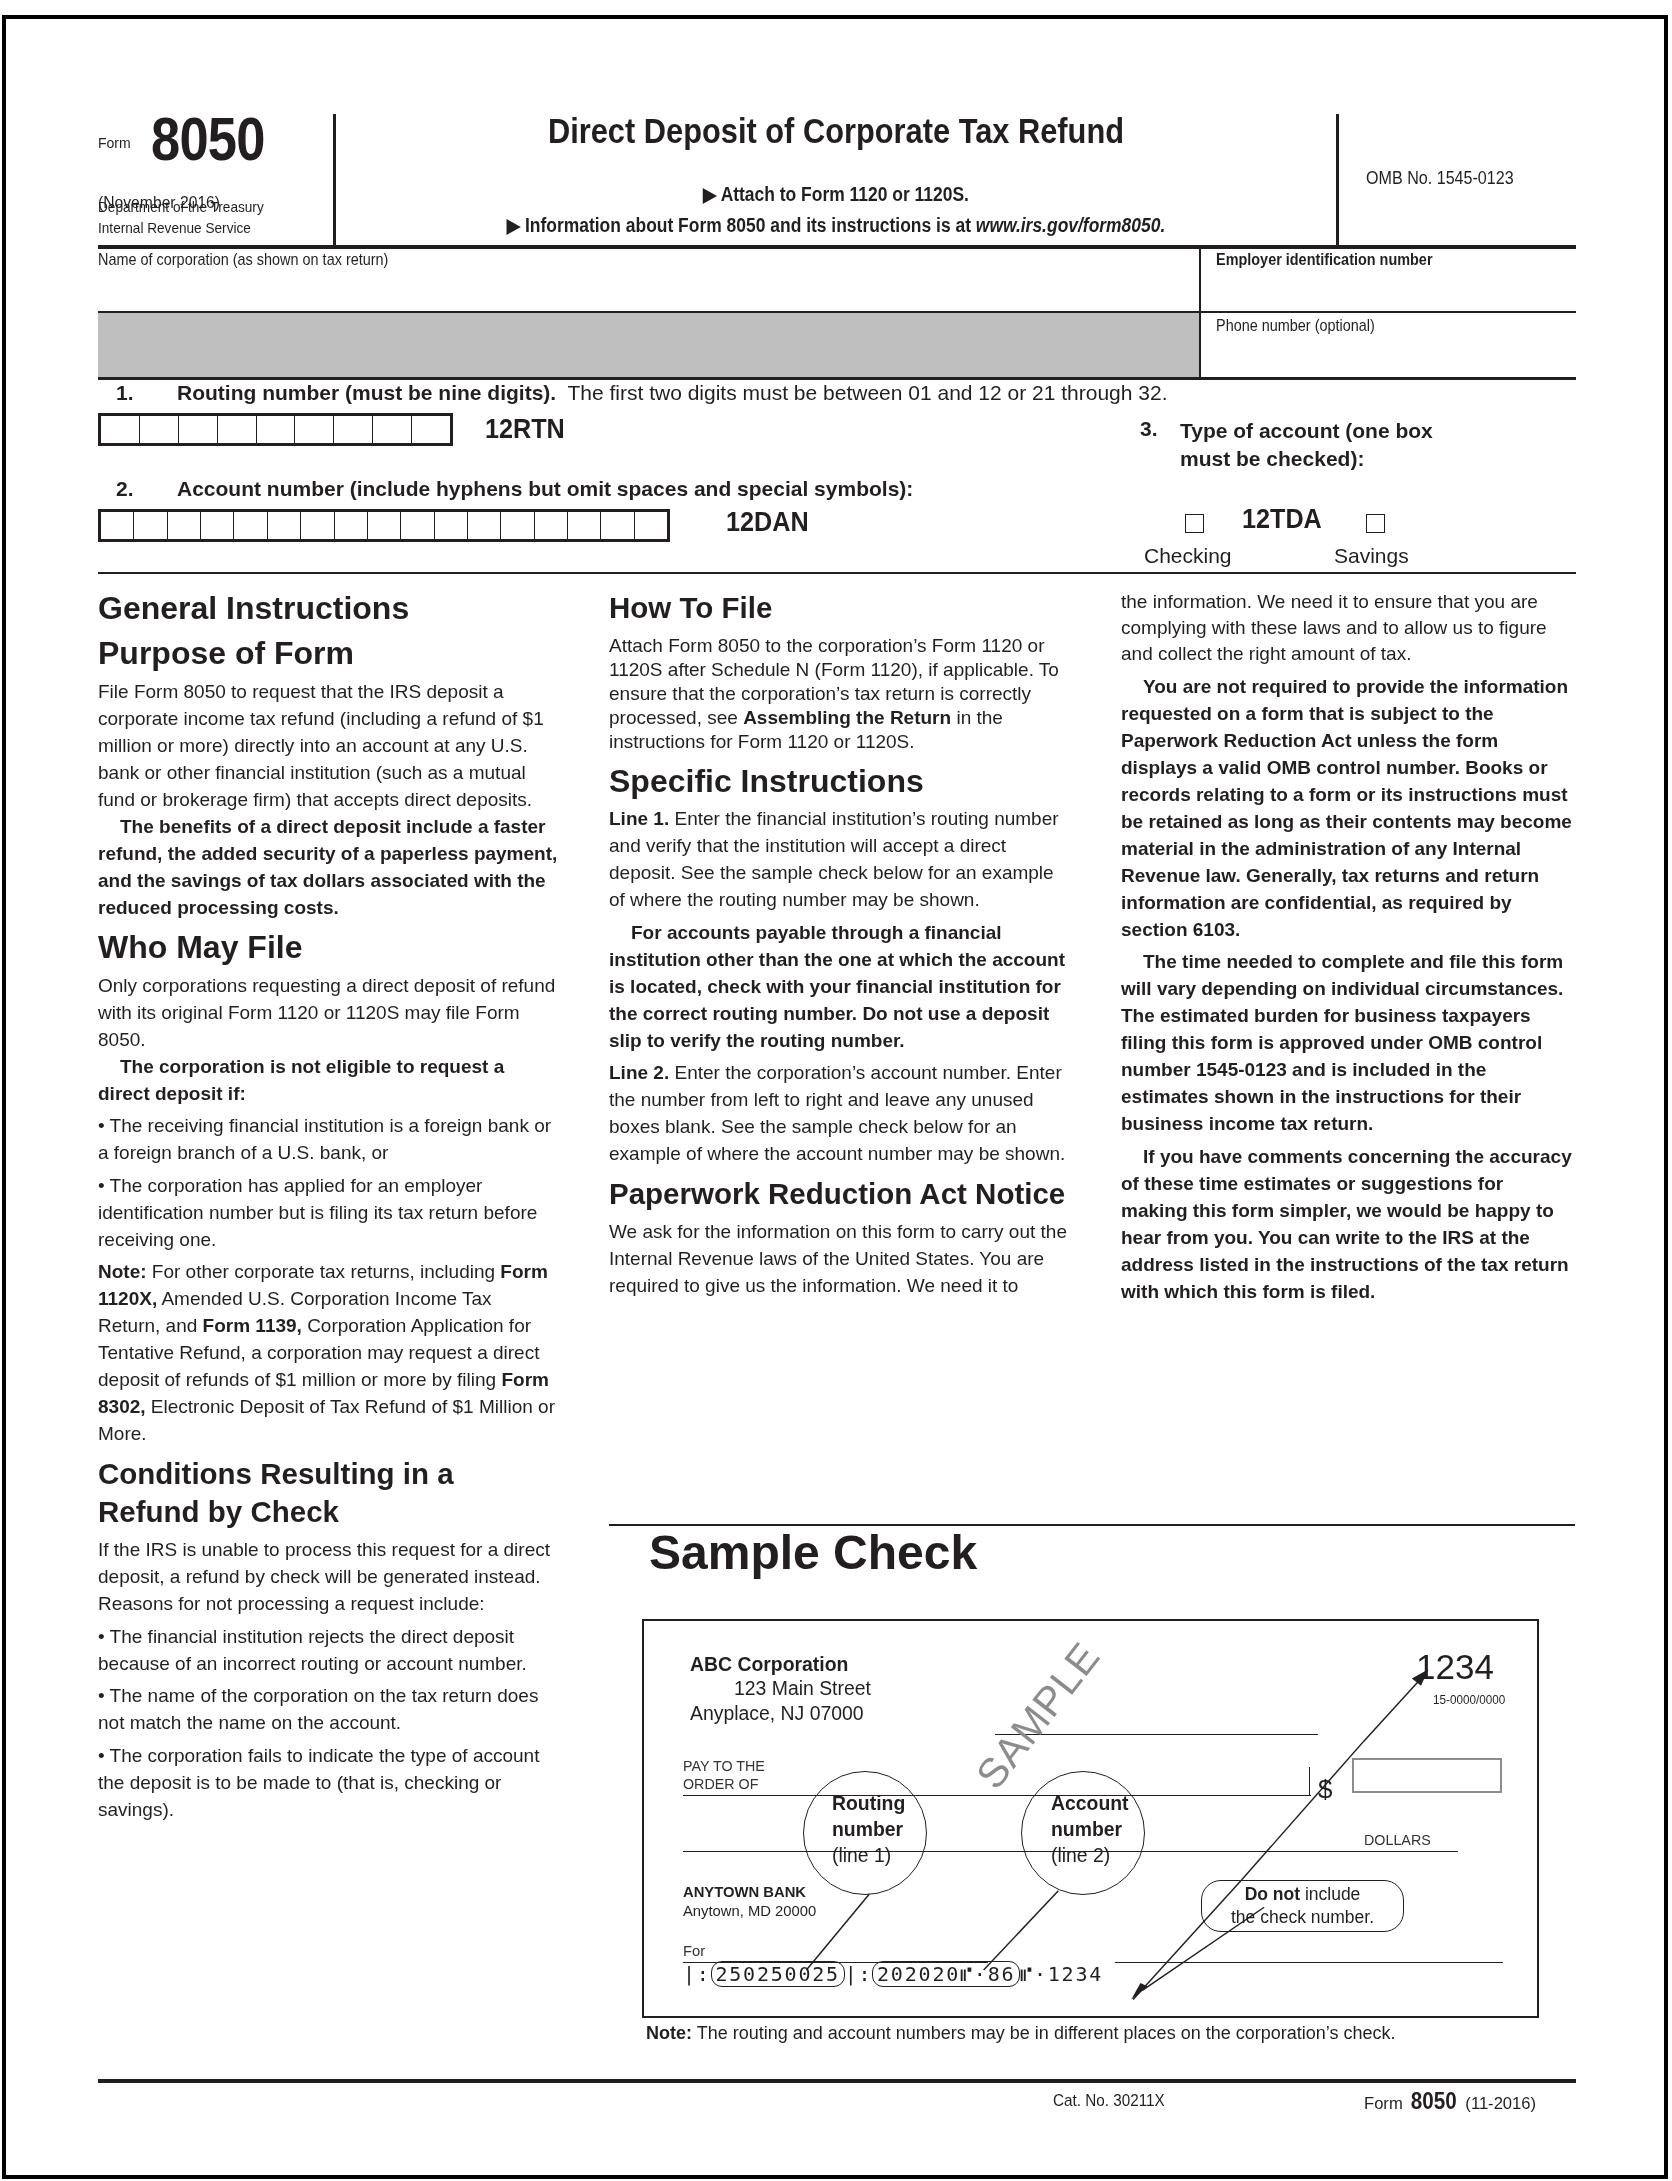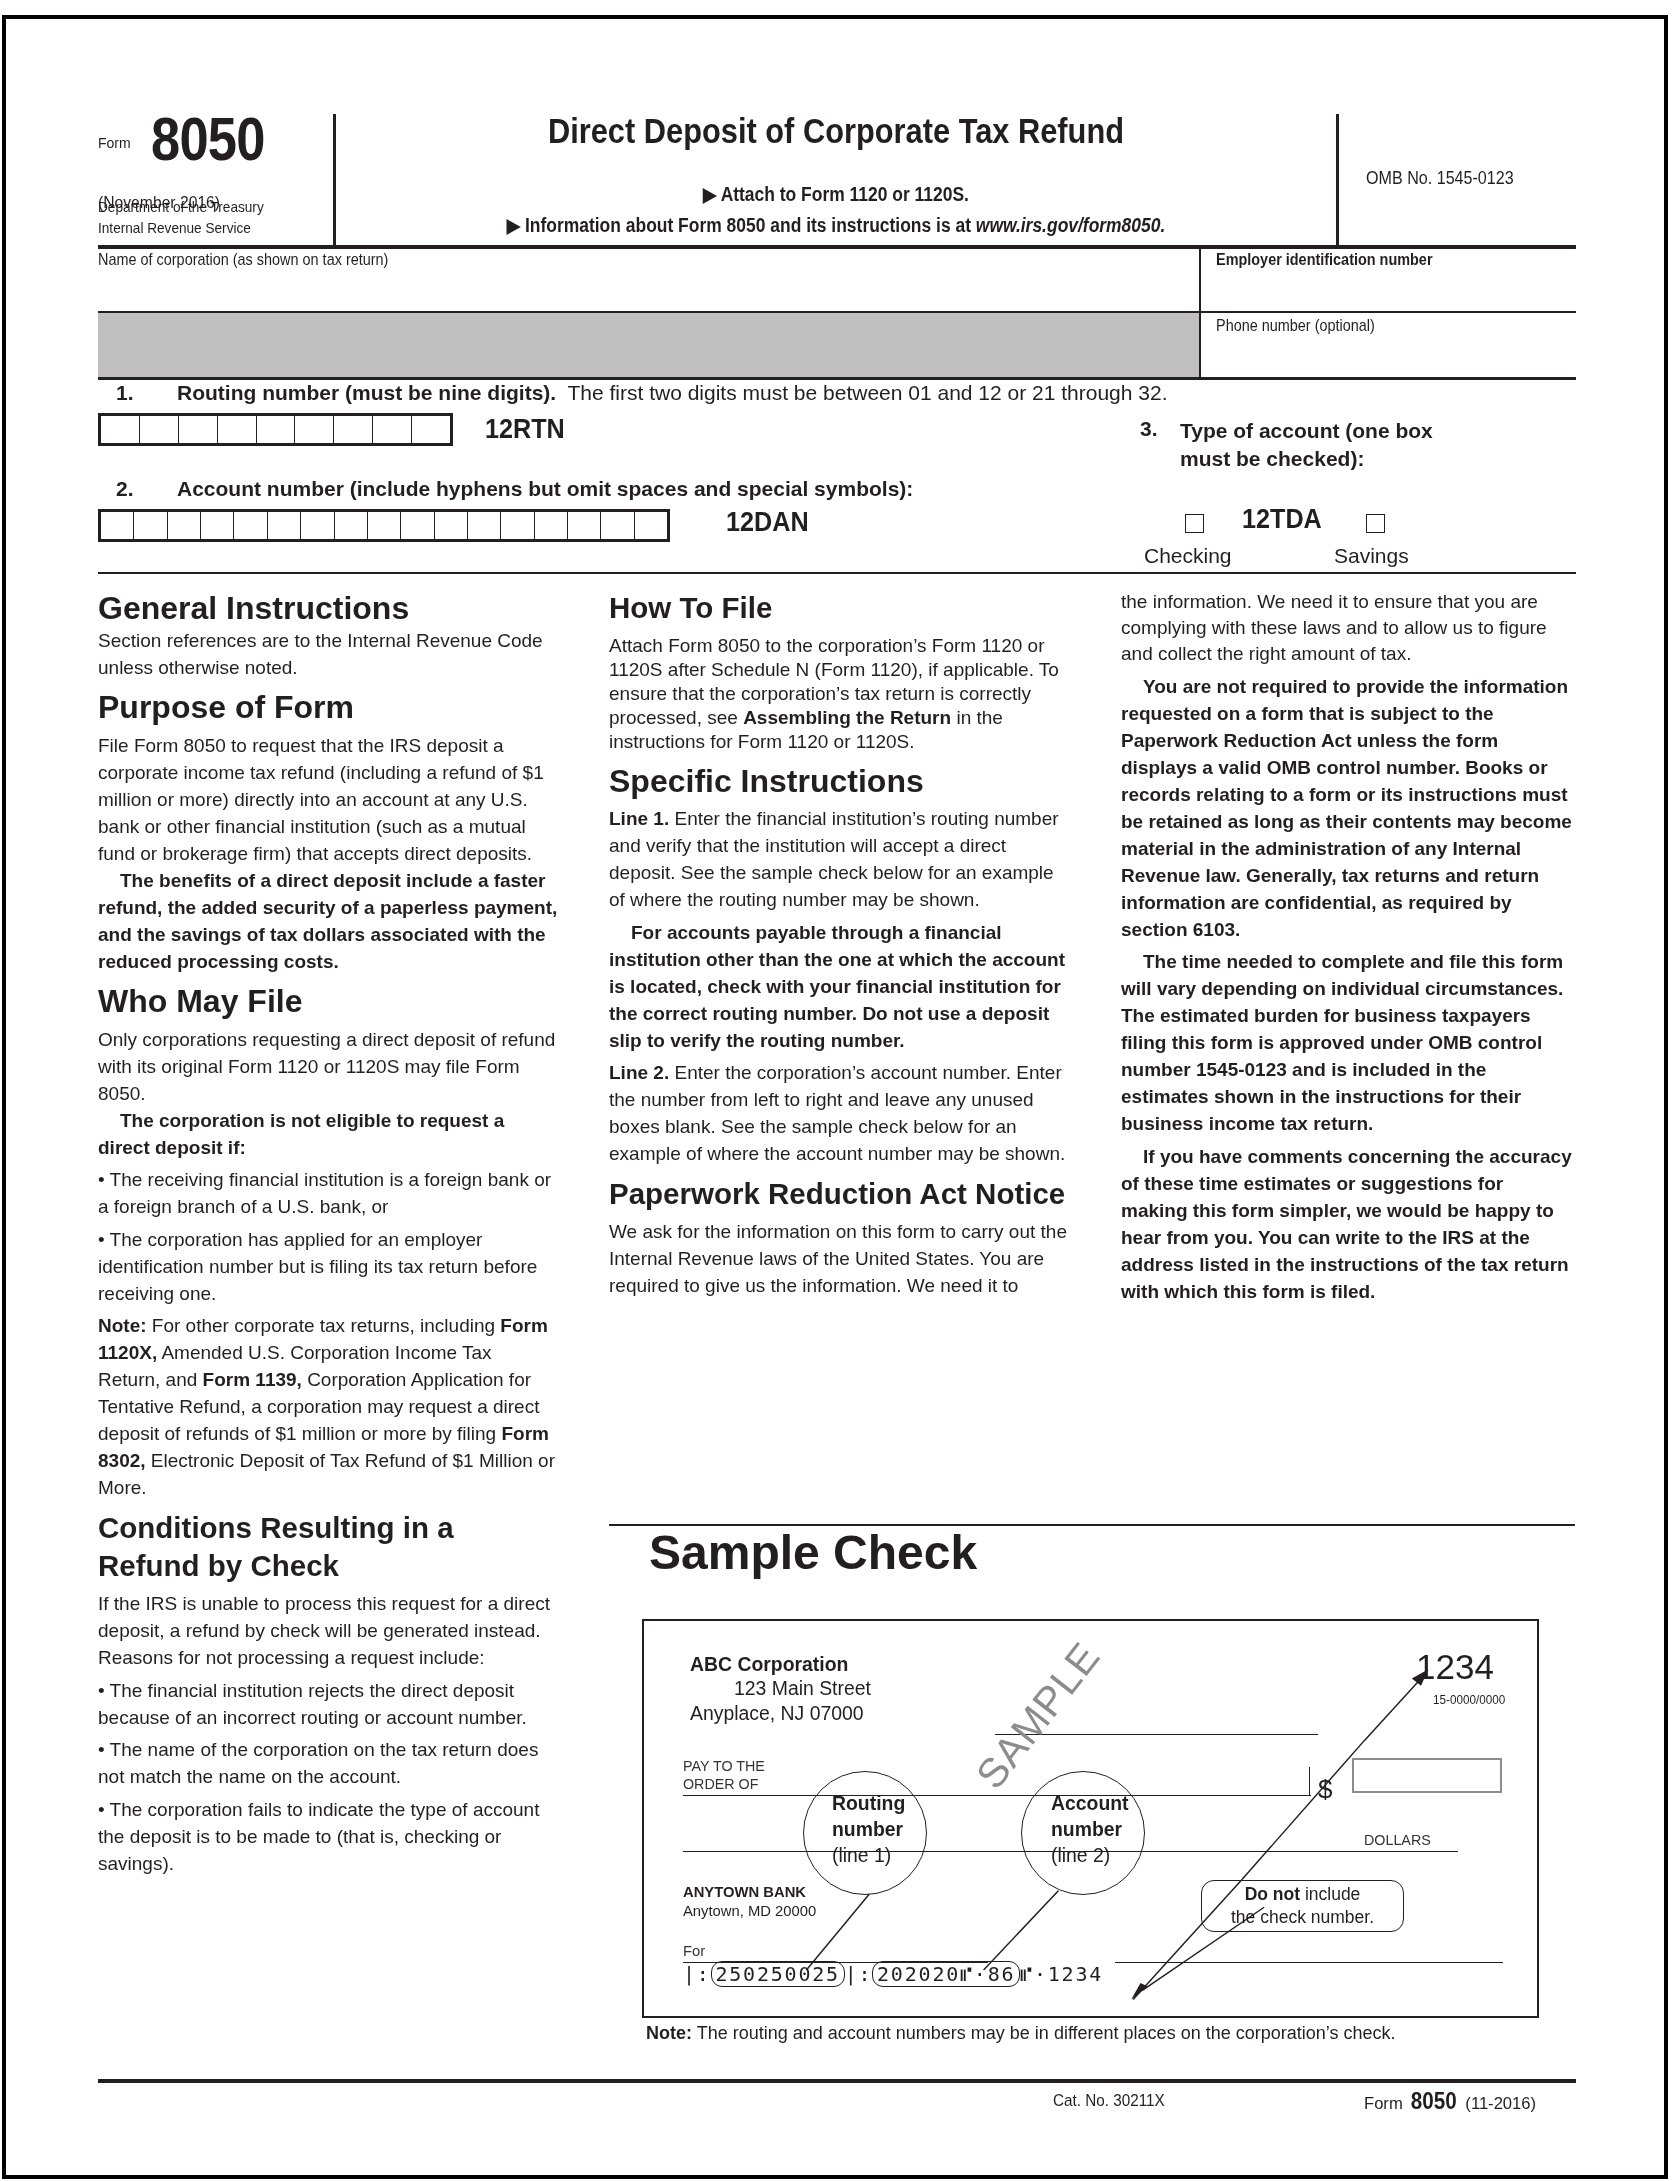--- a/index.html
+++ b/index.html
@@ -80,21 +80,21 @@
   #ck-bank { left:39px; top:263px; font-size:14.8px; font-weight:bold; }
   #ck-bankcity { left:39px; top:282px; font-size:14.8px; }
   #ck-for { left:39px; top:322px; font-size:14.8px; color:#333; }
   .circ { position:absolute; width:124px; height:124px; border:1.8px solid #231f20; border-radius:50%; box-sizing:border-box; }
   #circ-routing { left:159px; top:150px; }
   #circ-account { left:377px; top:150px; }
   .circ-txt { position:absolute; font-size:19.4px; line-height:26px; }
   .circ-txt b { display:block; }
   #circ-routing-txt { left:188px; top:169px; }
   #circ-account-txt { left:407px; top:169px; }
-  #ck-callout { left:557px; top:259px; width:203px; height:52px; border:1.8px solid #231f20; border-radius:13px; box-sizing:border-box; text-align:center; font-size:17.5px; line-height:23px; padding-top:1.8px; background:#fff; }
+  #ck-callout { left:557px; top:259px; width:203px; height:52px; border:1.8px solid #231f20; border-radius:20px; box-sizing:border-box; text-align:center; font-size:17.5px; line-height:23px; padding-top:1.8px; background:#fff; }
   #ck-micr { left:39px; top:340px; font-family:"DejaVu Sans Mono", monospace; font-size:20px; letter-spacing:1.8px; white-space:nowrap; }
   .micr-box { display:inline-block; border:1.8px solid #231f20; border-radius:11px; padding:0 3.7px; }
   #sample-watermark { left:323px; top:148px; font-size:41px; color:#8c8c8c; transform:rotate(-52deg); transform-origin:left top; white-space:nowrap; letter-spacing:0.9px; }
   #check-note { left:646px; top:2023px; font-size:18px; white-space:nowrap; }
 
   
   #cat { left:1053px; top:2091px; font-size:16.6px; transform:scaleX(0.92); transform-origin:left top; white-space:nowrap; }
   #footer-form { left:1364px; top:2087px; font-size:16.6px; white-space:nowrap; }
   #footer-form b { font-size:24px; transform:scaleX(0.86); display:inline-block; }
 </style>
@@ -171,21 +171,20 @@
   </div>
 <div class="cbox" id="check-box"></div>
 <div class="abs code" id="tda-code">12TDA</div>
 <div class="cbox" id="sav-box"></div>
 <div class="abs" id="check-label">Checking</div>
 <div class="abs" id="sav-label">Savings</div>
 <div class="hline" style="left:98px;top:572px;width:1478px;height:1.8px;"></div>
 
 <div class="col" id="col1">
   <h2>General Instructions</h2>
-  <p>Section references are to the Internal Revenue Code unless otherwise noted.</p>
   <h2 class="gap">Purpose of Form</h2>
   <p>File Form 8050 to request that the IRS deposit a corporate income tax refund (including a refund of $1 million or more) directly into an account at any U.S. bank or other financial institution (such as a mutual fund or brokerage firm) that accepts direct deposits.</p>
   <p class="indent">The benefits of a direct deposit include a faster refund, the added security of a paperless payment, and the savings of tax dollars associated with the reduced processing costs.</p>
   <h2 class="gap">Who May File</h2>
   <p>Only corporations requesting a direct deposit of refund with its original Form 1120 or 1120S may file Form 8050.</p>
   <p class="indent">The corporation is not eligible to request  a direct deposit if:</p>
   <p class="gap">• The receiving financial institution is a foreign bank or a foreign branch of a U.S. bank, or</p>
   <p class="gap">• The corporation has applied for an employer identification number but is filing its tax return before receiving one.</p>
   <p class="gap"><b>Note:</b><span> For other corporate tax returns, including </span><b>Form 1120X,</b><span> Amended U.S. Corporation Income Tax Return, and </span><b>Form 1139,</b><span> Corporation Application for Tentative Refund, a corporation may request a direct deposit of refunds of $1 million or more by filing </span><b>Form 8302,</b><span> Electronic Deposit of Tax Refund of $1 Million or More.</span></p>
   <h2 class="gap sm">Conditions Resulting in a Refund by Check</h2>

